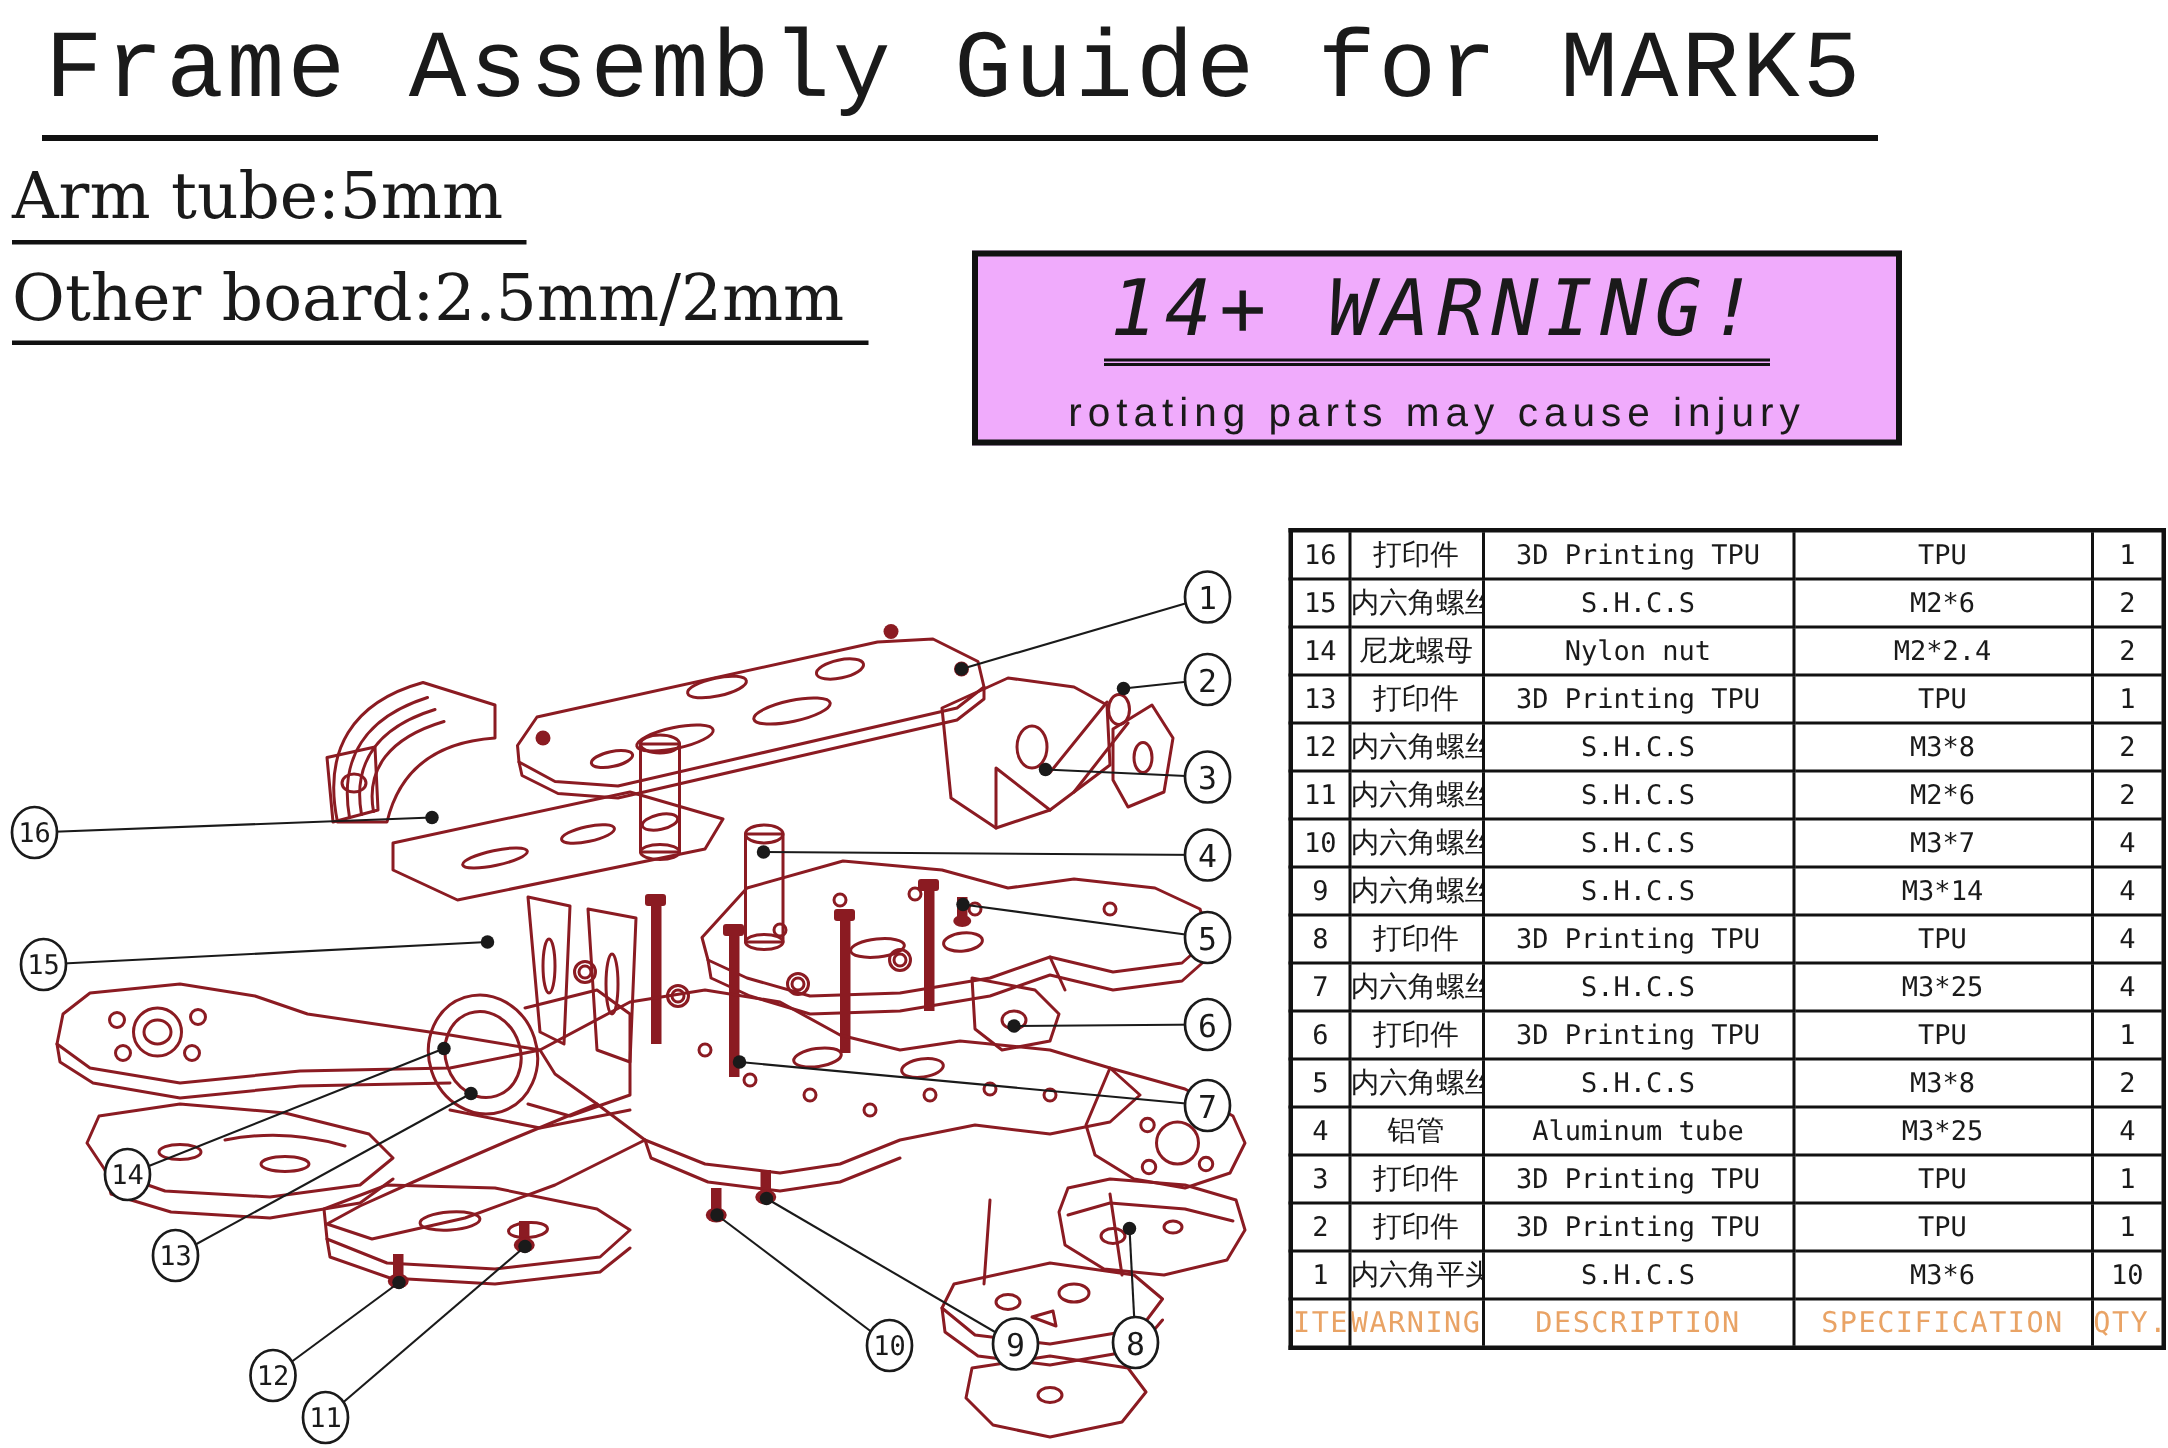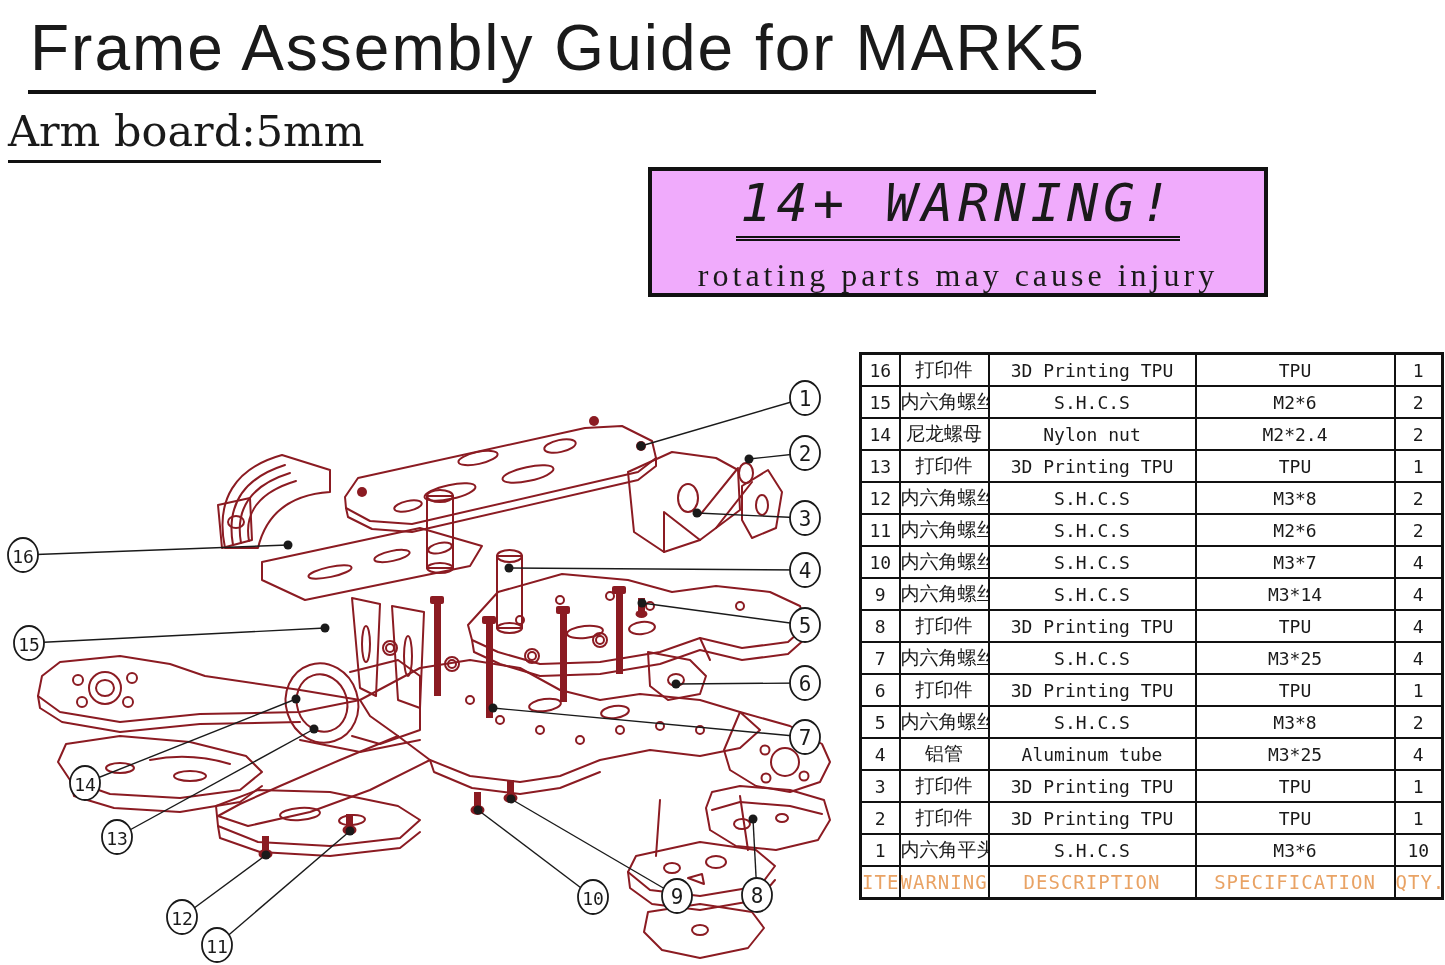--- a/index.html
+++ b/index.html
@@ -1,34 +1,34 @@
 <!DOCTYPE html>
 <html><head>
 <meta charset="utf-8">
 <style>
   html,body{margin:0;padding:0;background:#ffffff;}
   .page{position:relative;width:1445px;height:965px;background:#ffffff;overflow:hidden;
         font-family:"DejaVu Sans Mono",monospace;color:#1a1a1a;}
   
   .title{position:absolute;left:28px;top:12px;font-size:64px;letter-spacing:2px;
          line-height:1.15;white-space:nowrap;border-bottom:4px solid #111;
-         padding:0 10px 4px 2px;font-family:Liberation Sans, sans-serif;}
+         padding:0 10px 4px 2px;font-family:Liberation Mono, monospace;}
   
   .info{position:absolute;left:8px;top:106px;font-family:"DejaVu Serif",serif;}
   .info .line{font-size:43px;line-height:1.2;width:-moz-fit-content;width:fit-content;
               border-bottom:3px solid #111;padding:0 16px 2px 0;margin-bottom:11px;white-space:nowrap;}
   
   .warnbox{position:absolute;left:648px;top:167px;width:612px;height:122px;
            border:4px solid #111;background:#f0abfc;display:flex;flex-direction:column;
            align-items:center;justify-content:center;}
   .warn-age{font-size:52px;font-style:italic;letter-spacing:5px;white-space:nowrap;
             border-bottom:5px double #111;padding:0 4px 3px 4px;margin-top:2px;
             font-family:"DejaVu Sans Mono",monospace;}
-  .warn-cap{font-size:32px;letter-spacing:4px;margin-top:16px;white-space:nowrap;
-            font-family:Liberation Serif, serif;}
+  .warn-cap{font-size:27px;letter-spacing:4px;margin-top:16px;white-space:nowrap;
+            font-family:Liberation Sans, sans-serif;}
   
   table.bom{position:absolute;left:859px;top:352px;border-collapse:collapse;
             table-layout:fixed;width:582px;background:#fff;}
   table.bom td{border:2px solid #111;text-align:center;vertical-align:middle;
                height:30px;padding:0;overflow:hidden;white-space:nowrap;
                font-size:18px;font-family:"DejaVu Sans Mono",monospace;}
   table.bom{border:3px solid #111;}
   table.bom td.cjk{font-size:19px;}
   table.bom tr.hdr td{color:#e9a365;font-size:19px;letter-spacing:1px;}
   
@@ -314,21 +314,22 @@
           <circle cx="288" cy="545" r="4.5" fill="#1a1a1a"></circle>
           <ellipse cx="23" cy="555" rx="15" ry="17" fill="#ffffff" stroke="#1a1a1a" stroke-width="1.8"></ellipse>
           <text x="23" y="556" text-anchor="middle" dominant-baseline="central" font-family="&quot;DejaVu Sans Mono&quot;, monospace" font-size="18" fill="#1a1a1a">16</text>
         </g>
       </g>
   </svg>
 
   <div class="title">Frame Assembly Guide for MARK5</div>
 
   <div class="info">
-    <div class="line">Arm board:5mm</div>
+    <div class="line">Arm tube:5mm</div>
+    <div class="line">Other board:2.5mm/2mm</div>
   </div>
 
   <div class="warnbox">
     <div class="warn-age">14+ WARNING!</div>
     <div class="warn-cap">rotating parts may cause injury</div>
   </div>
 
   <table class="bom">
     <colgroup>
       <col style="width:39px">

